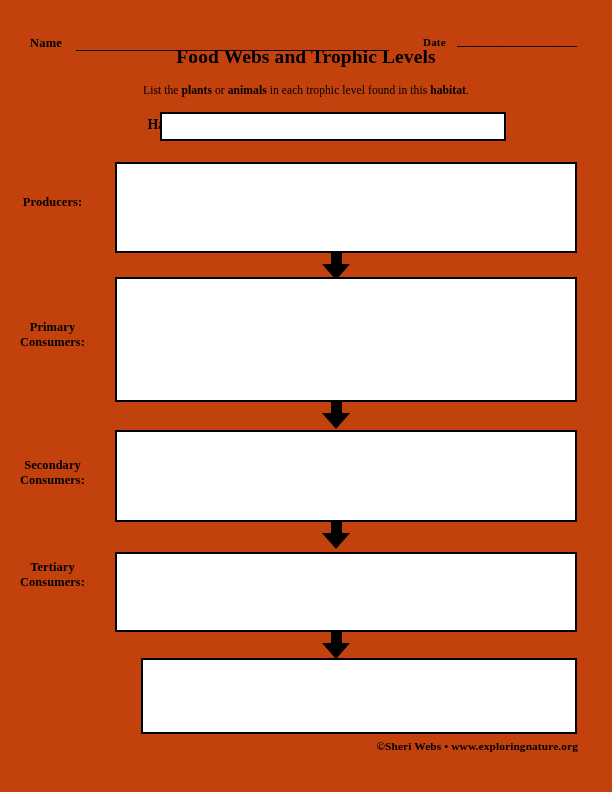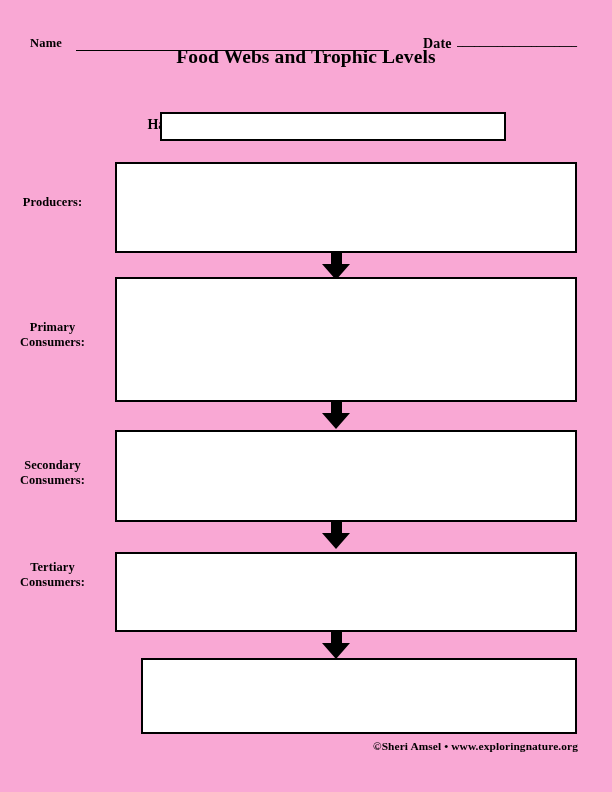--- a/index.html
+++ b/index.html
@@ -9,21 +9,21 @@
     background: #ffffff;
   }
   body {
     font-family: "Liberation Serif", "DejaVu Serif", serif;
     color: #000000;
   }
   #page {
     position: relative;
     width: 612px;
     height: 792px;
-    background: #f9a8d4;
+    background: #c2410c;
     overflow: hidden;
   }
 
   
   .name-label {
     position: absolute;
     left: 30px;
     top: 36px;
     font-size: 12.5px;
     font-weight: bold;
@@ -35,21 +35,21 @@
     left: 76px;
     top: 50px;
     width: 307px;
     height: 0;
     border-bottom: 1.6px solid #000;
   }
   .date-label {
     position: absolute;
     left: 423px;
     top: 36px;
-    font-size: 14px;
+    font-size: 11px;
     font-weight: bold;
     letter-spacing: 0.2px;
     white-space: nowrap;
   }
   .date-blank {
     position: absolute;
     left: 457px;
     top: 34px;
     width: 126px;
     font-size: 12px;
@@ -162,20 +162,21 @@
 <div id="page">
 
   <div class="name-label">Name</div>
   <div class="name-rule"></div>
 
   <div class="date-label">Date</div>
   <div class="date-blank">_____________________</div>
 
   <div class="title">Food Webs and Trophic Levels</div>
 
+  <div class="subtitle"><span>List the </span><b>plants</b><span> or </span><b>animals</b><span> in each trophic level found in this </span><b>habitat</b><span>.</span></div>
 
   <div class="habitat-label">Habitat:</div>
   <div class="habitat-box"></div>
 
   <div class="level-label" style="left:0; top:195px; width:105px;">
     <div>Producers:</div>
   </div>
   <div class="level-box" style="left:115px; top:162px; width:462px; height:91px;"></div>
 
   <div class="arrow" style="left:322px; top:253px;">
@@ -211,15 +212,15 @@
   </div>
   <div class="level-box" style="left:115px; top:552px; width:462px; height:80px;"></div>
 
   <div class="arrow" style="left:322px; top:632px;">
     <div class="shaft"></div>
     <div class="head"></div>
   </div>
 
   <div class="level-box" style="left:141px; top:658px; width:436px; height:76px;"></div>
 
-  <div class="footer">©Sheri Amsel • www.exploringnature.org</div>
+  <div class="footer">©Sheri Webs • www.exploringnature.org</div>
 
 </div>
 
 </body></html>

